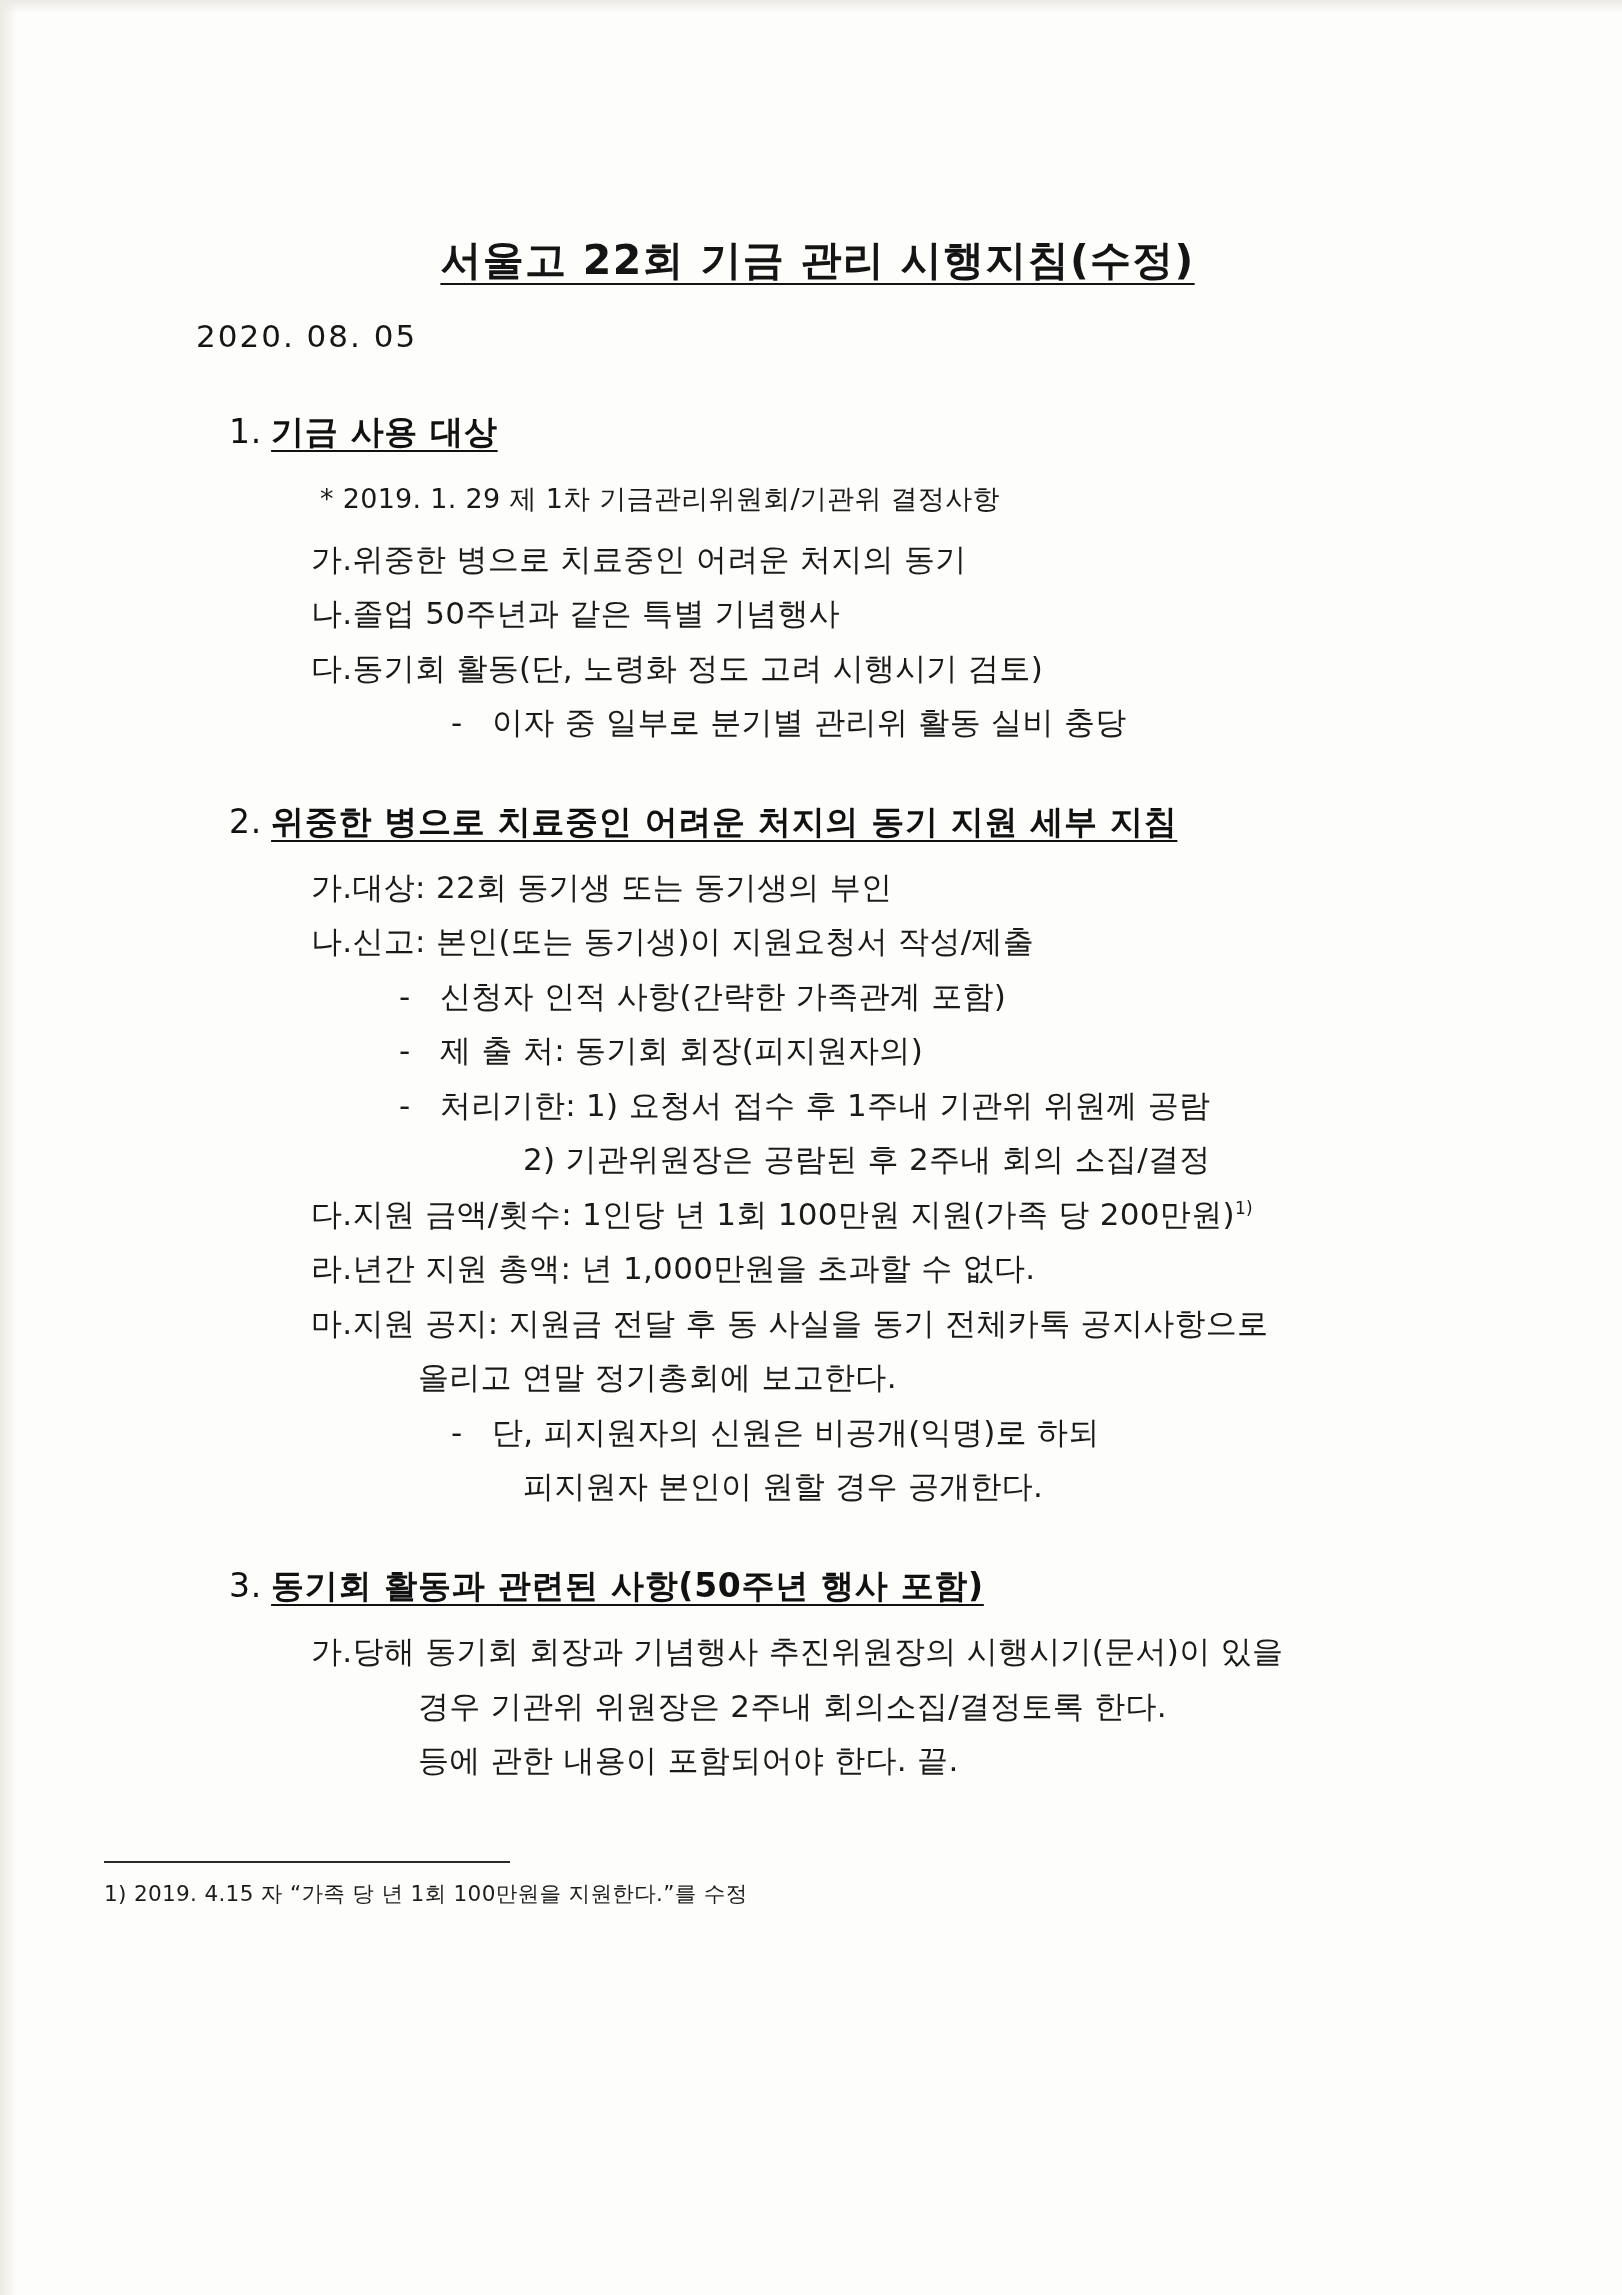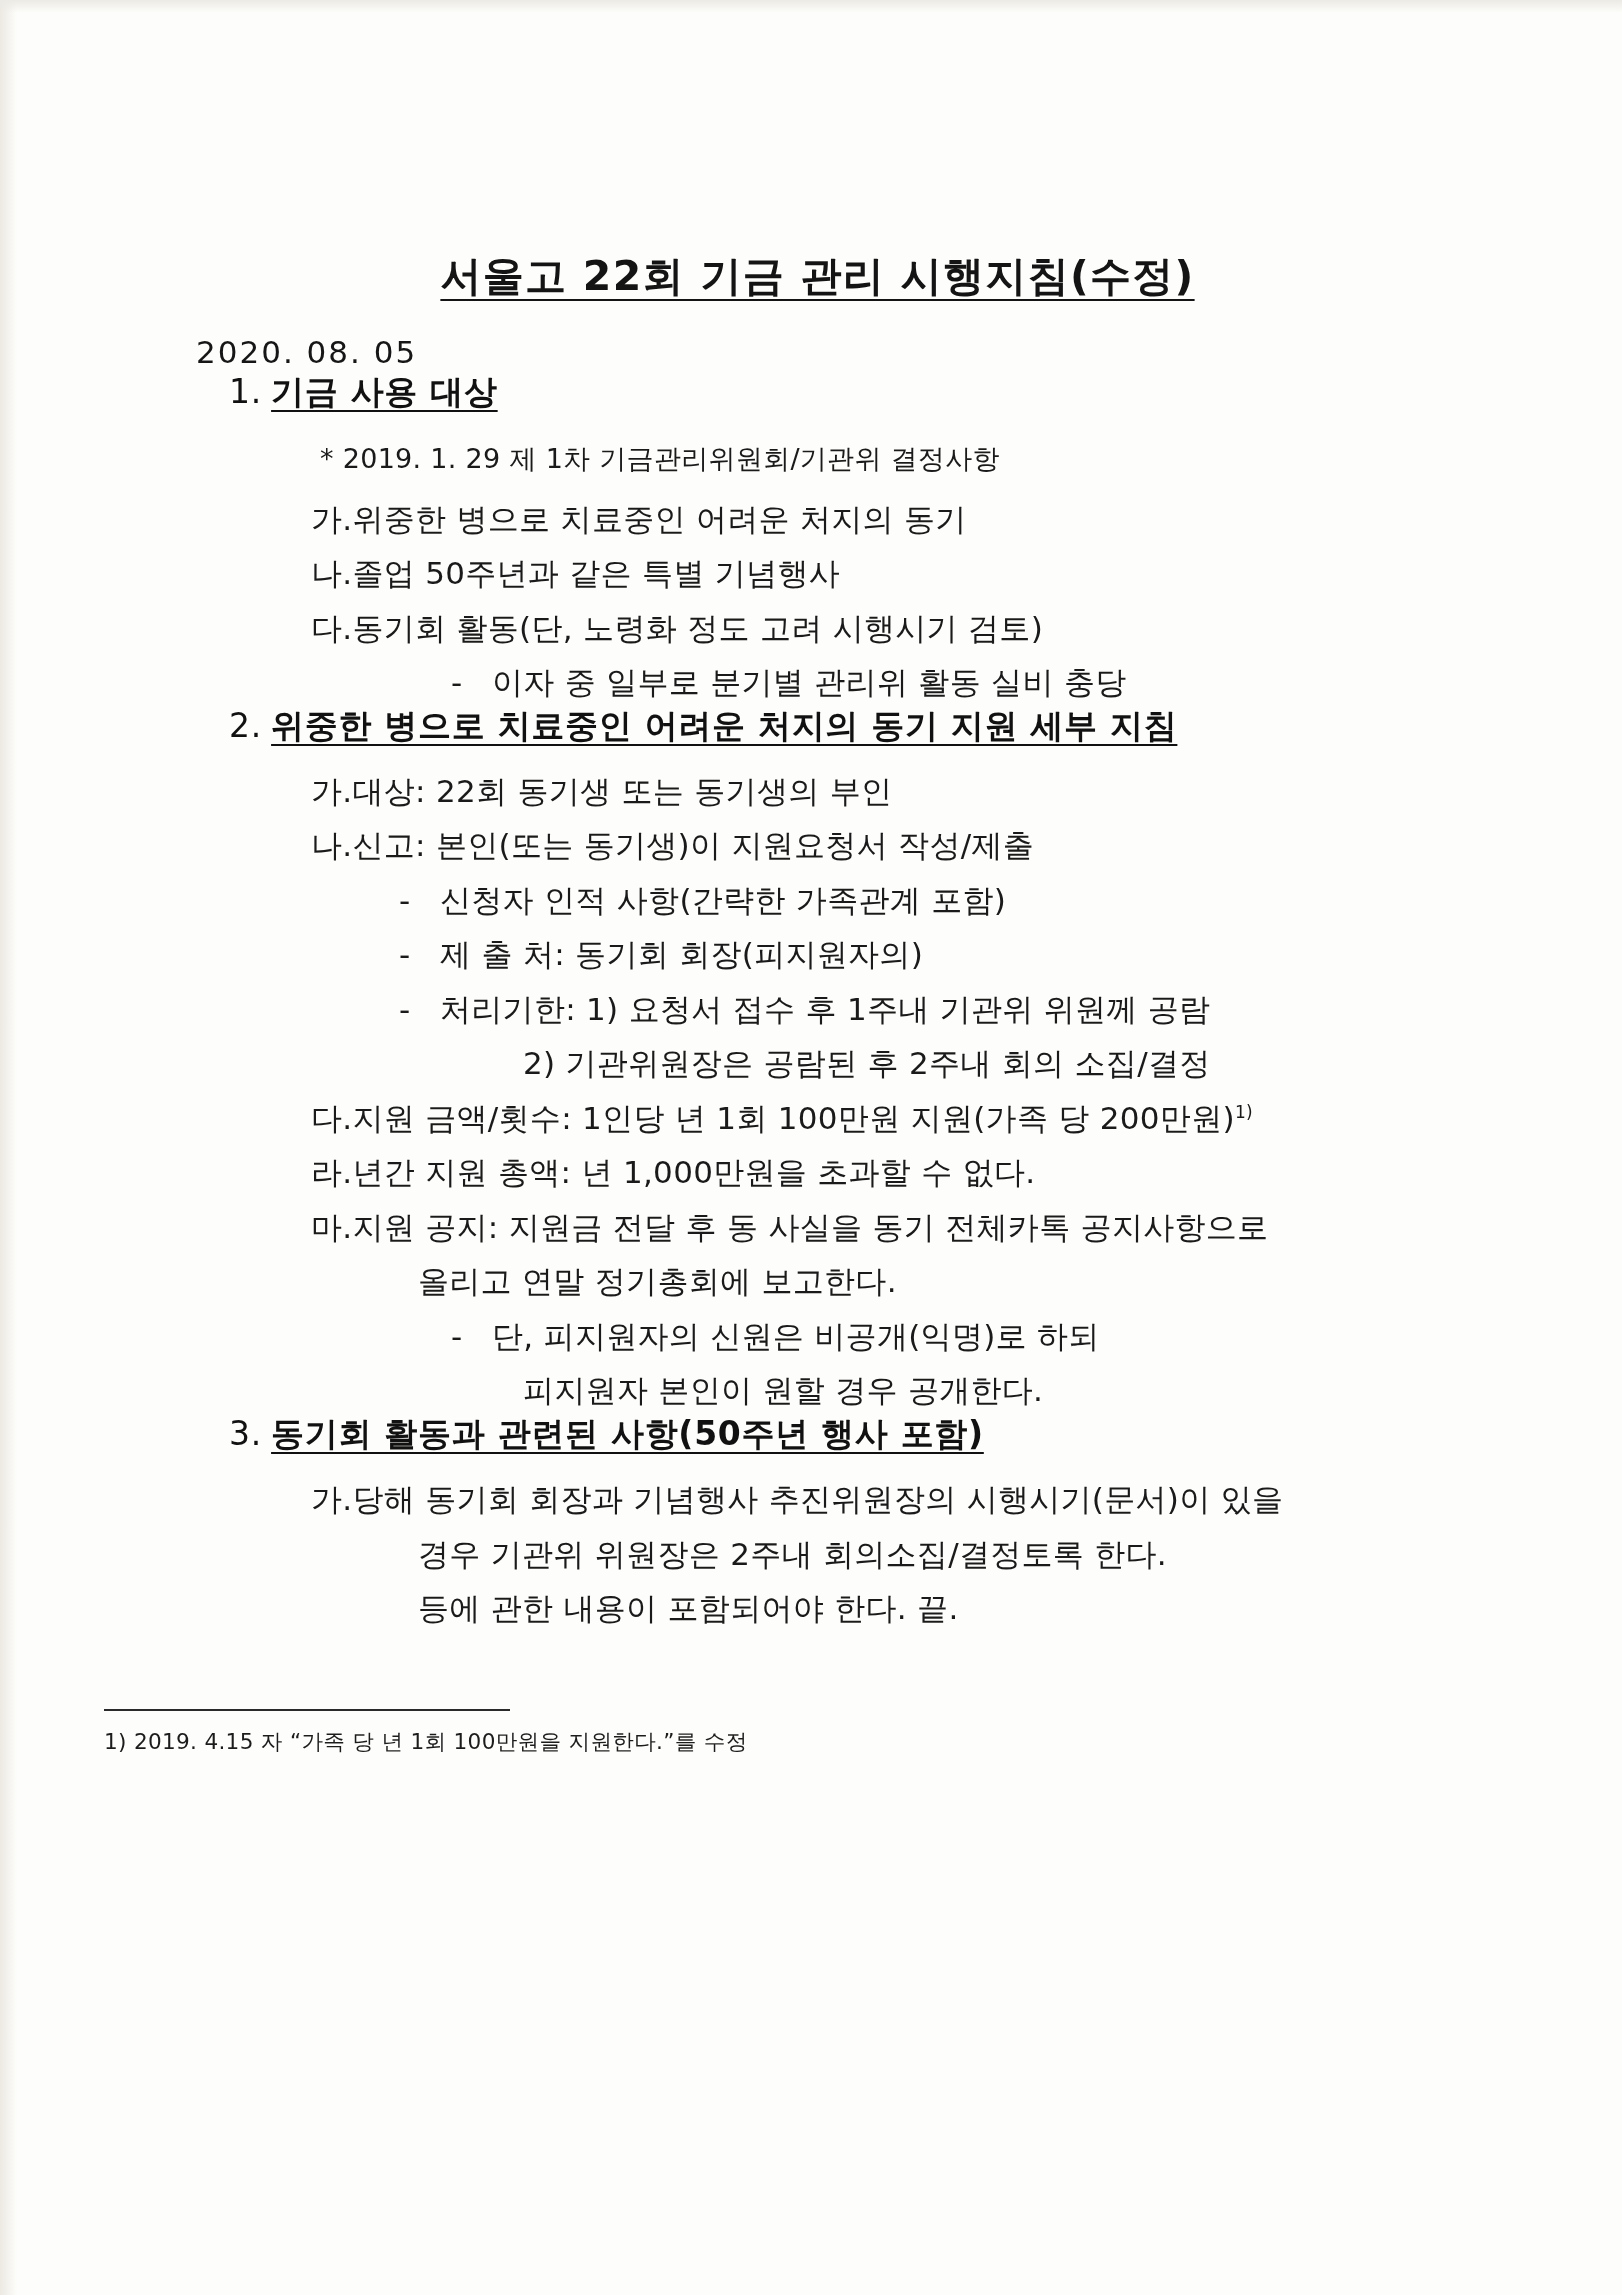--- a/index.html
+++ b/index.html
@@ -31,21 +31,21 @@
   .scan-edge-top {
     position: absolute;
     left: 0; top: 0;
     width: 100%; height: 13px;
     background: linear-gradient(to bottom, #eceae4, rgba(255,255,255,0));
     pointer-events: none;
   }
   .content {
     position: absolute;
     left: 196px;
-    top: 249px;
+    top: 233px;
     width: 1243px;
   }
   .doc-title {
     text-align: center;
     font-size: 41px;
     font-weight: 700;
     letter-spacing: 1.3px;
     text-decoration: underline;
     text-underline-offset: 9.2px;
     text-decoration-thickness: 2px;
@@ -53,20 +53,21 @@
     color: #141414;
   }
   .doc-date {
     font-size: 31px;
     margin: 30px 79px 0 0;
     letter-spacing: 2px;
     color: #161616;
   }
 
   .section {
+    margin-top: 56px;
   }
   .section-heading {
     font-size: 33px;
     font-weight: 700;
     margin-left: 33px;
     color: #111;
     letter-spacing: 0.7px;
   }
   .section-heading .num {
     font-weight: 400;

